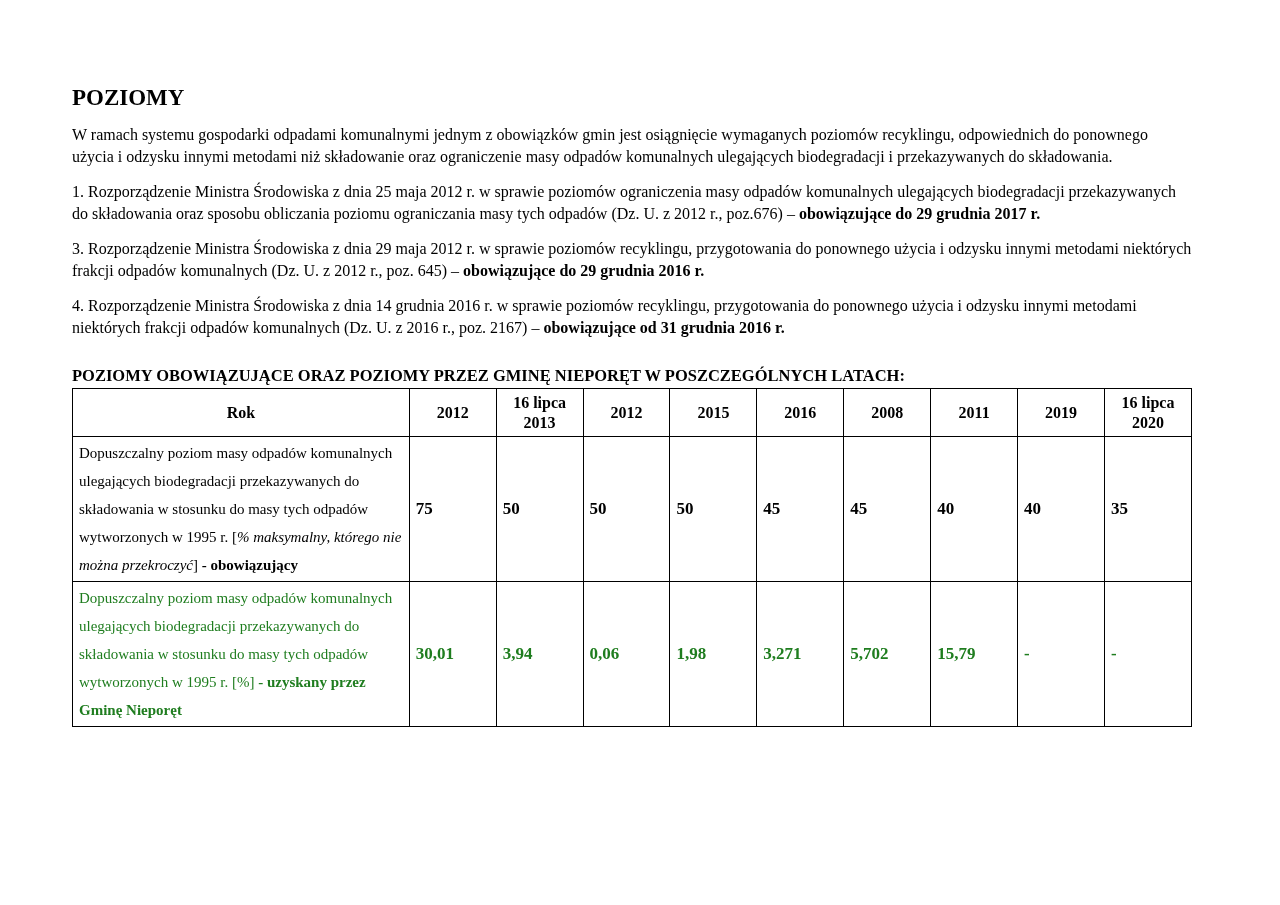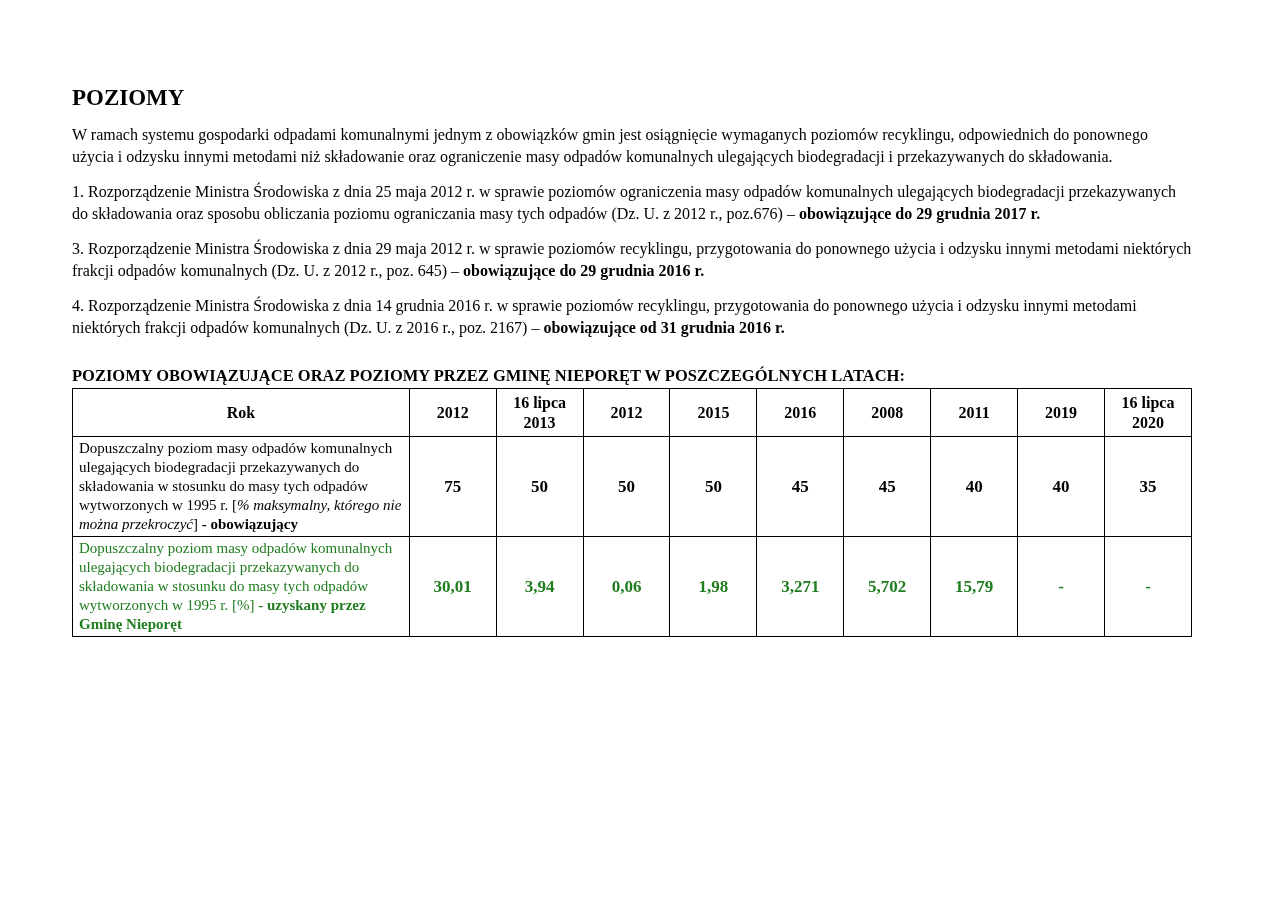--- a/index.html
+++ b/index.html
@@ -53,30 +53,29 @@
   }
   table.levels th {
     font-size: 16px;
     font-weight: bold;
     text-align: center;
     height: 48px;
     line-height: 1.25;
   }
   td.row-label {
     font-size: 15px;
-    line-height: 19px;
+    line-height: 28px;
     text-align: left;
     vertical-align: middle;
     height: 95px;
     padding: 3px 7px;
   }
   td.value-cell {
     font-size: 17px;
     font-weight: bold;
-    text-align: center;
     vertical-align: middle;
   }
   .lbl-italic { font-style: italic; }
   .lbl-bold { font-weight: bold; }
   tr.achieved-row td { color: var(--green, #1f7d1f); }
 </style>
 </head>
 <body>
 
 <div class="page">

